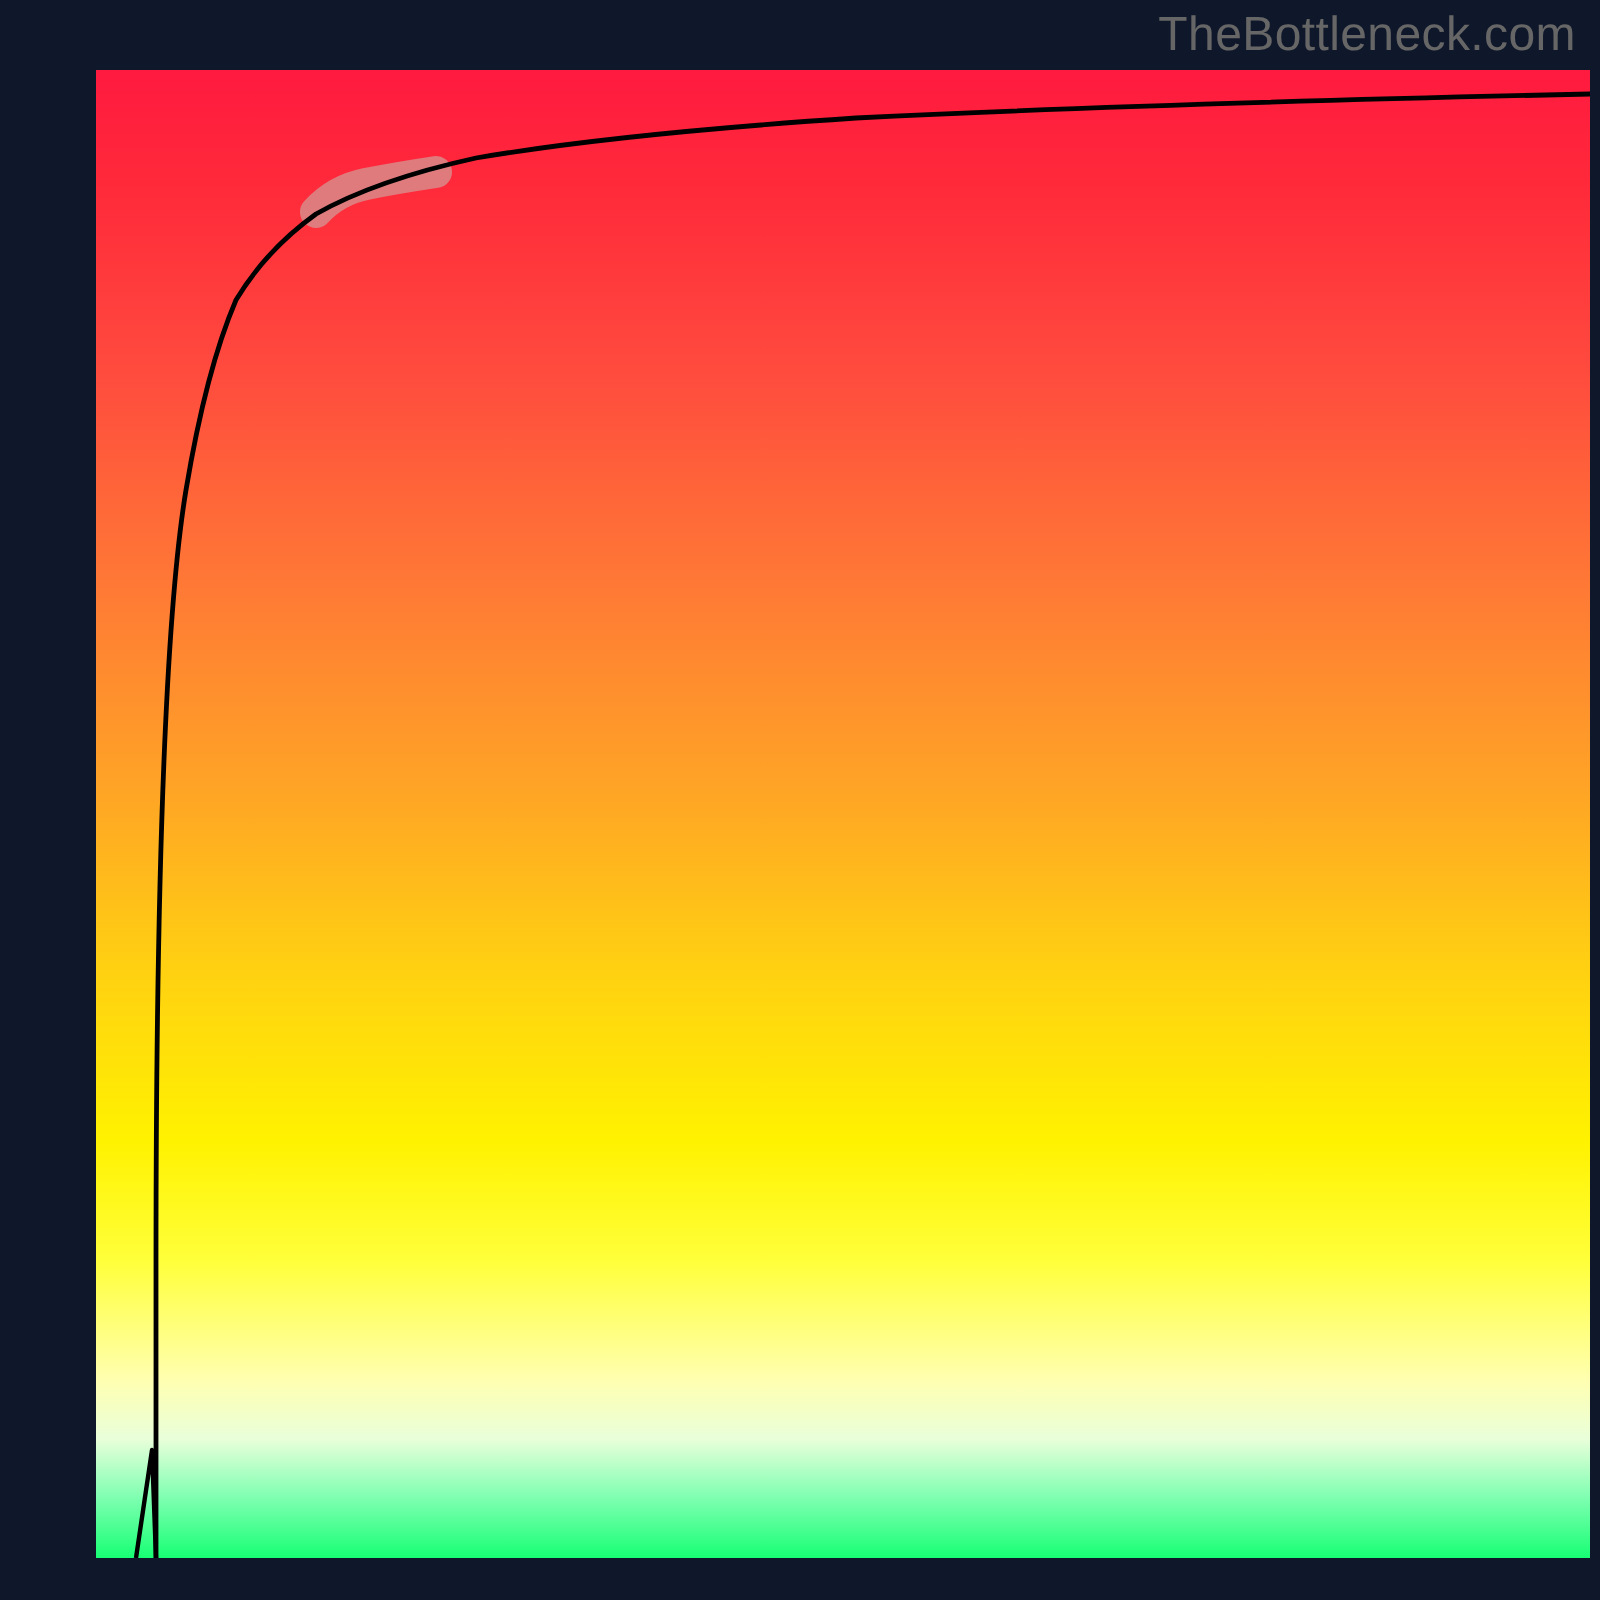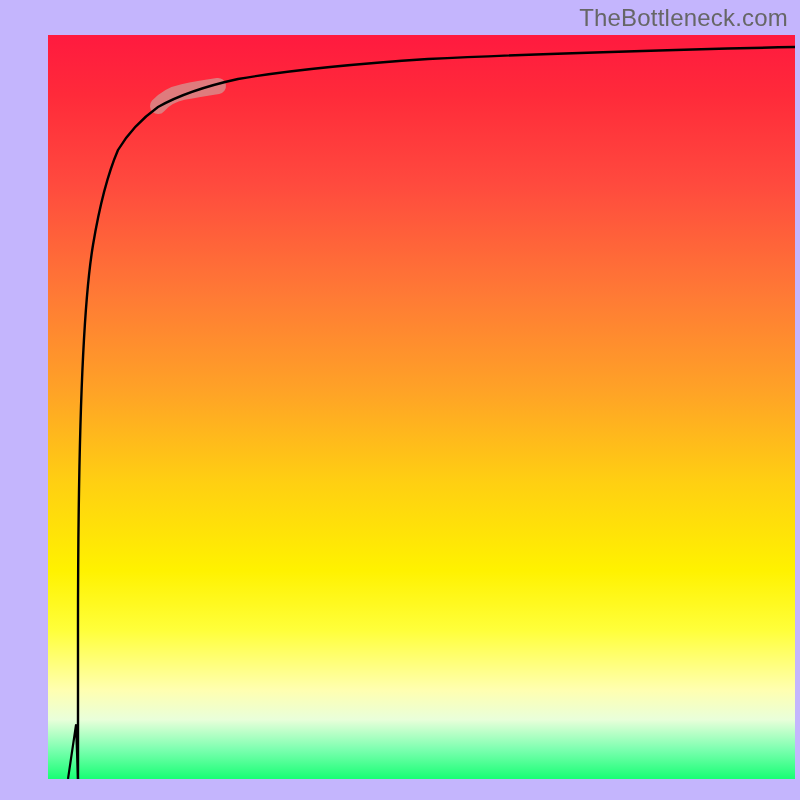--- a/index.html
+++ b/index.html
@@ -8,21 +8,21 @@
     width: 800px;
     height: 800px;
     overflow: hidden;
     background: #000;
     font-family: Arial, Helvetica, sans-serif;
   }
   .frame {
     position: relative;
     width: 800px;
     height: 800px;
-    background: #c4b5fd;
+    background: #0f172a;
   }
   .watermark {
     position: absolute;
     top: 4px;
     right: 12px;
     color: #666;
     font-size: 24px;
     letter-spacing: 0.2px;
     z-index: 10;
   }

